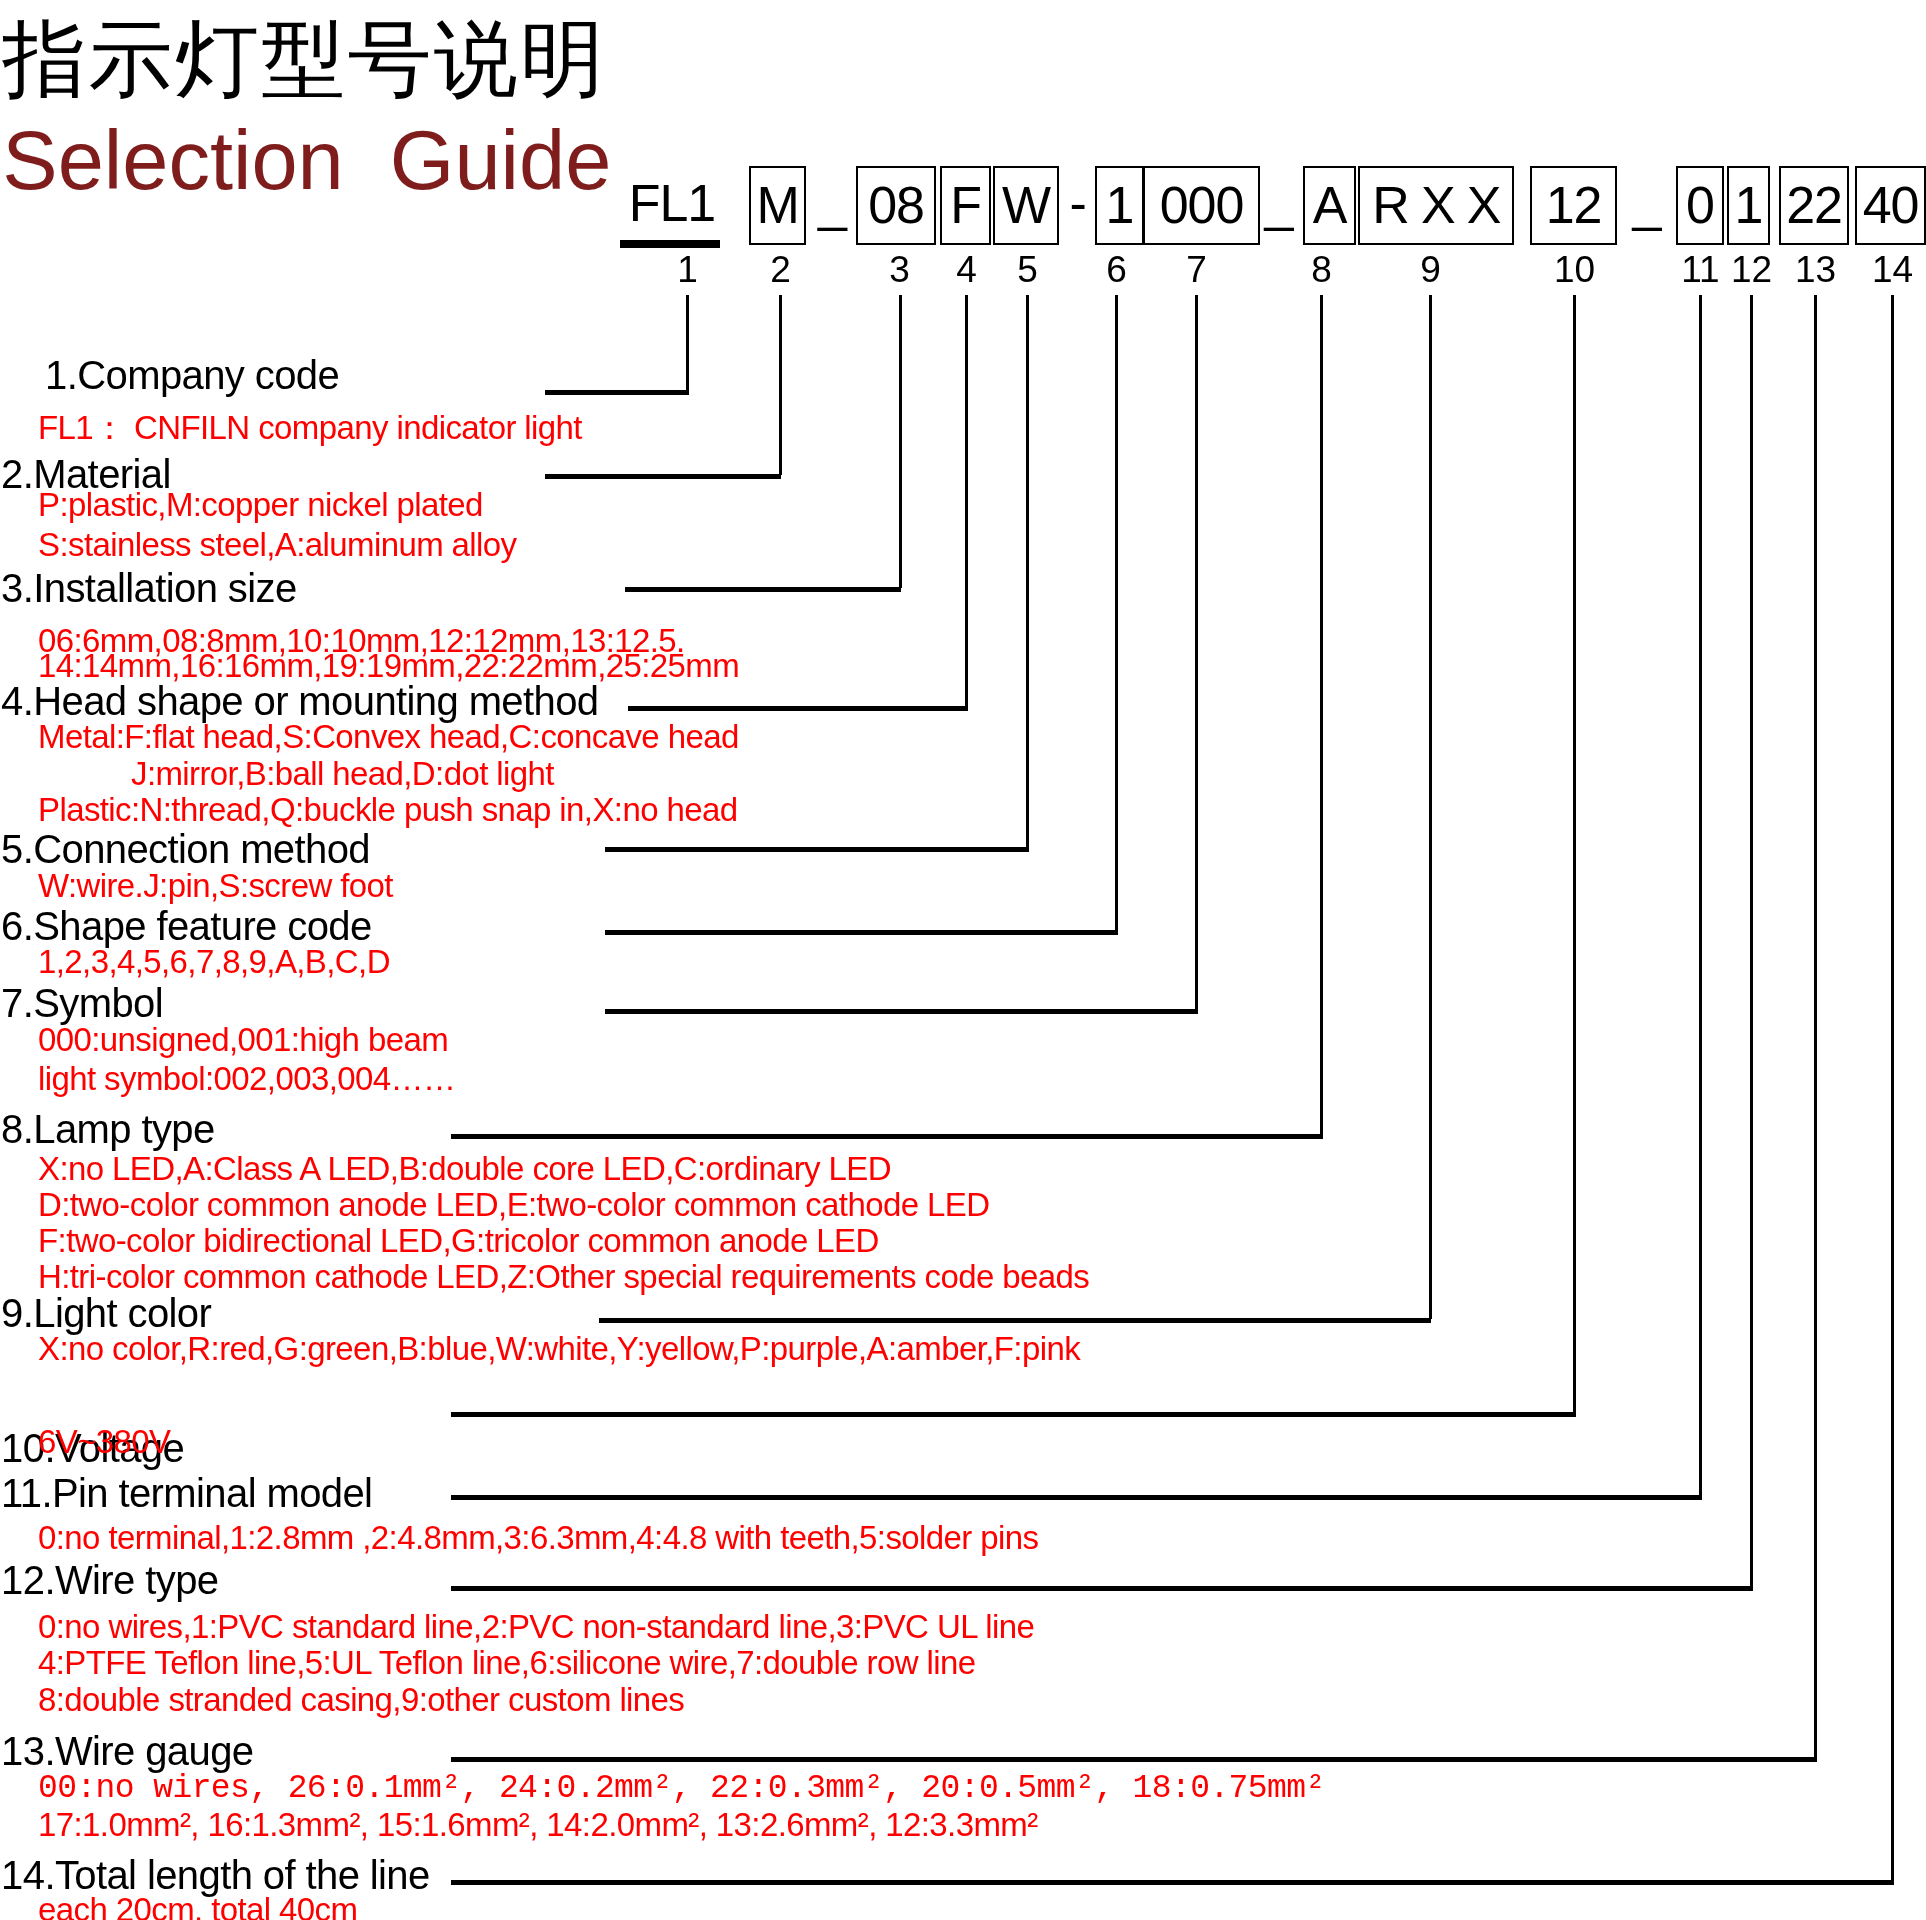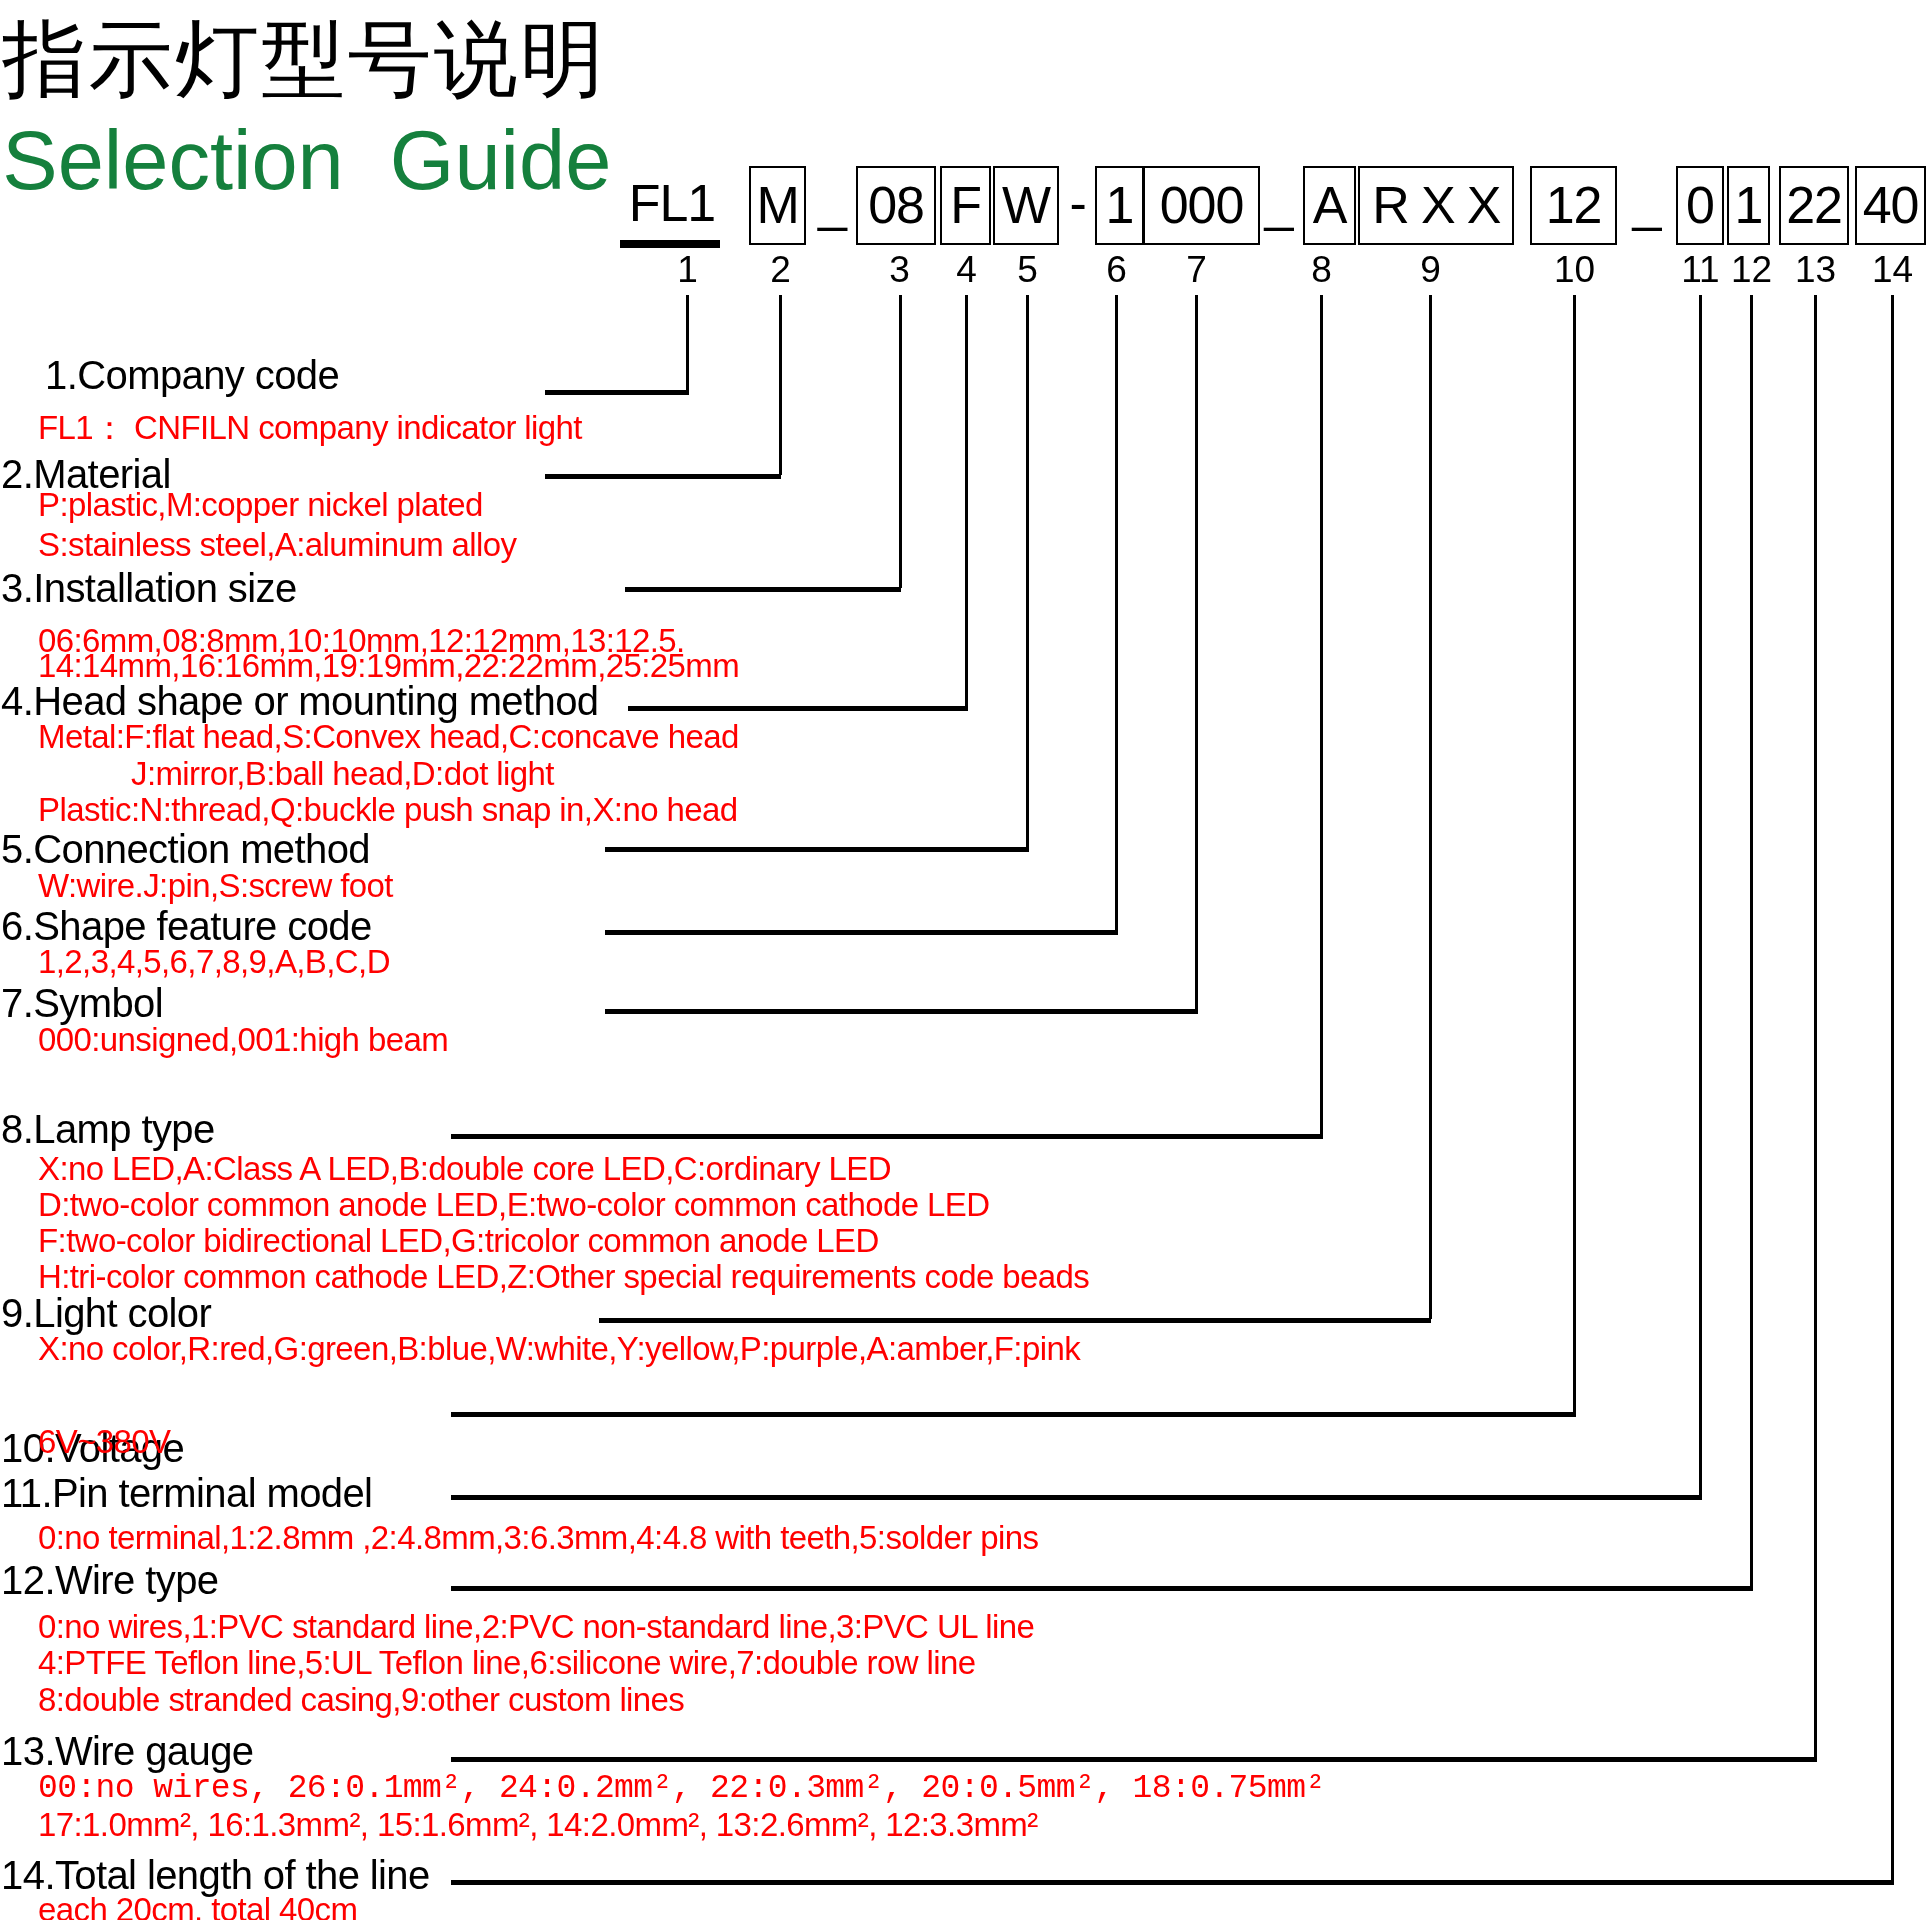--- a/index.html
+++ b/index.html
@@ -1,19 +1,19 @@
 <!DOCTYPE html>
 <html style="font-size:9px"><head>
 <meta charset="utf-8">
 <style>
   html,body{margin:0;padding:0;background:#ffffff;}
   #page{position:relative;width:1926px;height:1920px;background:#fff;overflow:hidden;
         font-family:"Liberation Sans","DejaVu Sans",sans-serif;color:#000;}
   .t-cn{position:absolute;left:2.3px;top:3.4px;font-size:84px;letter-spacing:2.3px;white-space:pre;}
-  .t-en{position:absolute;left:2.3px;top:113px;font-size:83px;color:#15803d;white-space:pre;}
+  .t-en{position:absolute;left:2.3px;top:113px;font-size:83px;color:#7f1d1d;white-space:pre;}
   .code-box,.code-text,.code-sep{position:absolute;top:166px;height:79px;line-height:75px;
         font-size:52px;text-align:center;white-space:pre;letter-spacing:-1.1px;box-sizing:border-box;}
   .code-box{border:2.3px solid #000;}
   .bar{position:absolute;background:#000;}
   .num{position:absolute;top:249px;width:69px;text-align:center;font-size:37px;}
   .tick{position:absolute;width:2.9px;background:#000;top:295px;}
   .conn{position:absolute;height:5.1px;background:#000;}
   .sec-h{position:absolute;left:1.1px;font-size:40px;letter-spacing:-0.6px;white-space:pre;color:#000;}
   .sec-r{position:absolute;left:38px;font-size:33px;letter-spacing:-0.6px;white-space:pre;color:#ff0000;}
 </style>
@@ -107,20 +107,21 @@
   <div class="sec-r" style="top:791px;">Plastic:N:thread,Q:buckle push snap in,X:no head</div>
 
   <div class="sec-h" style="top:827px;">5.Connection method</div>
   <div class="sec-r" style="top:867px;">W:wire.J:pin,S:screw foot</div>
 
   <div class="sec-h" style="top:904px;">6.Shape feature code</div>
   <div class="sec-r" style="top:943px;">1,2,3,4,5,6,7,8,9,A,B,C,D</div>
 
   <div class="sec-h" style="top:981px;">7.Symbol</div>
   <div class="sec-r" style="top:1021px;">000:unsigned,001:high beam</div>
+  <div class="sec-r" style="top:1060px;">light symbol:002,003,004……</div>
 
   <div class="sec-h" style="top:1107px;">8.Lamp type</div>
   <div class="sec-r" style="top:1150px;">X:no LED,A:Class A LED,B:double core LED,C:ordinary LED</div>
   <div class="sec-r" style="top:1186px;">D:two-color common anode LED,E:two-color common cathode LED</div>
   <div class="sec-r" style="top:1222px;">F:two-color bidirectional LED,G:tricolor common anode LED</div>
   <div class="sec-r" style="top:1258px;">H:tri-color common cathode LED,Z:Other special requirements code beads</div>
 
   <div class="sec-h" style="top:1291px;">9.Light color</div>
   <div class="sec-r" style="top:1330px;">X:no color,R:red,G:green,B:blue,W:white,Y:yellow,P:purple,A:amber,F:pink</div>
 

